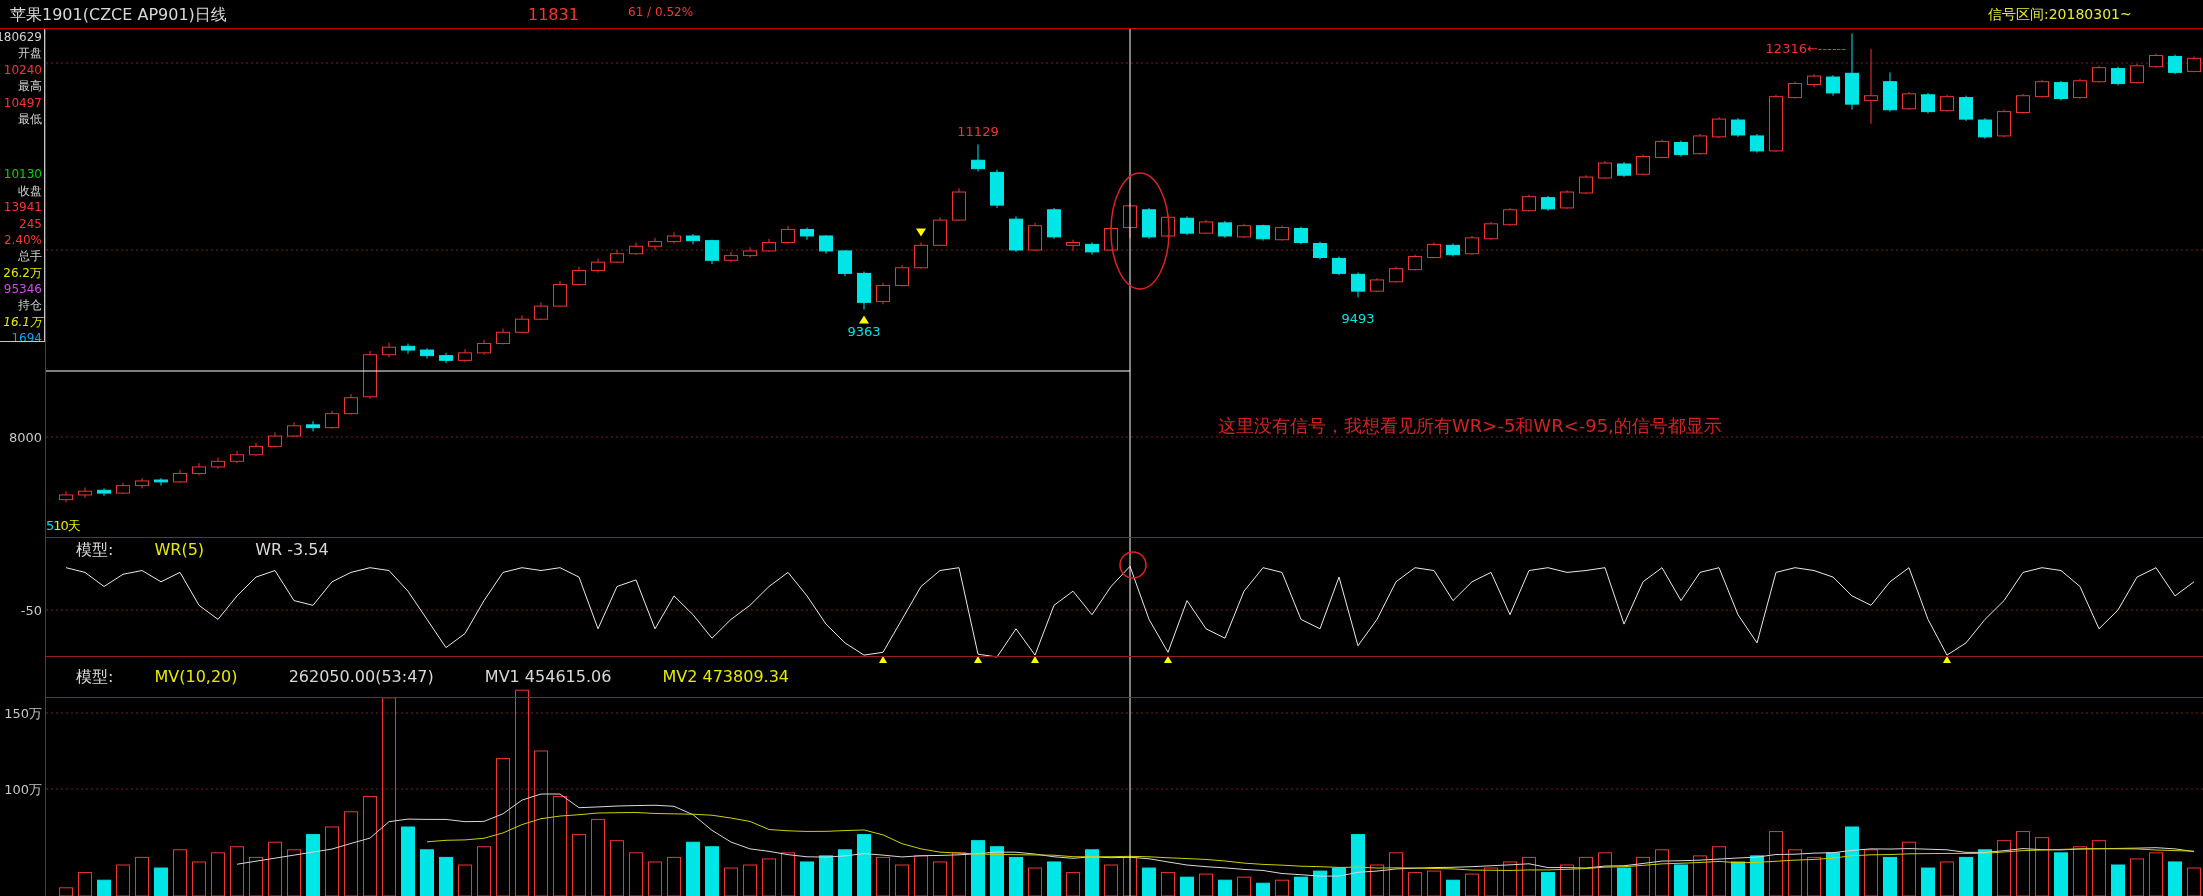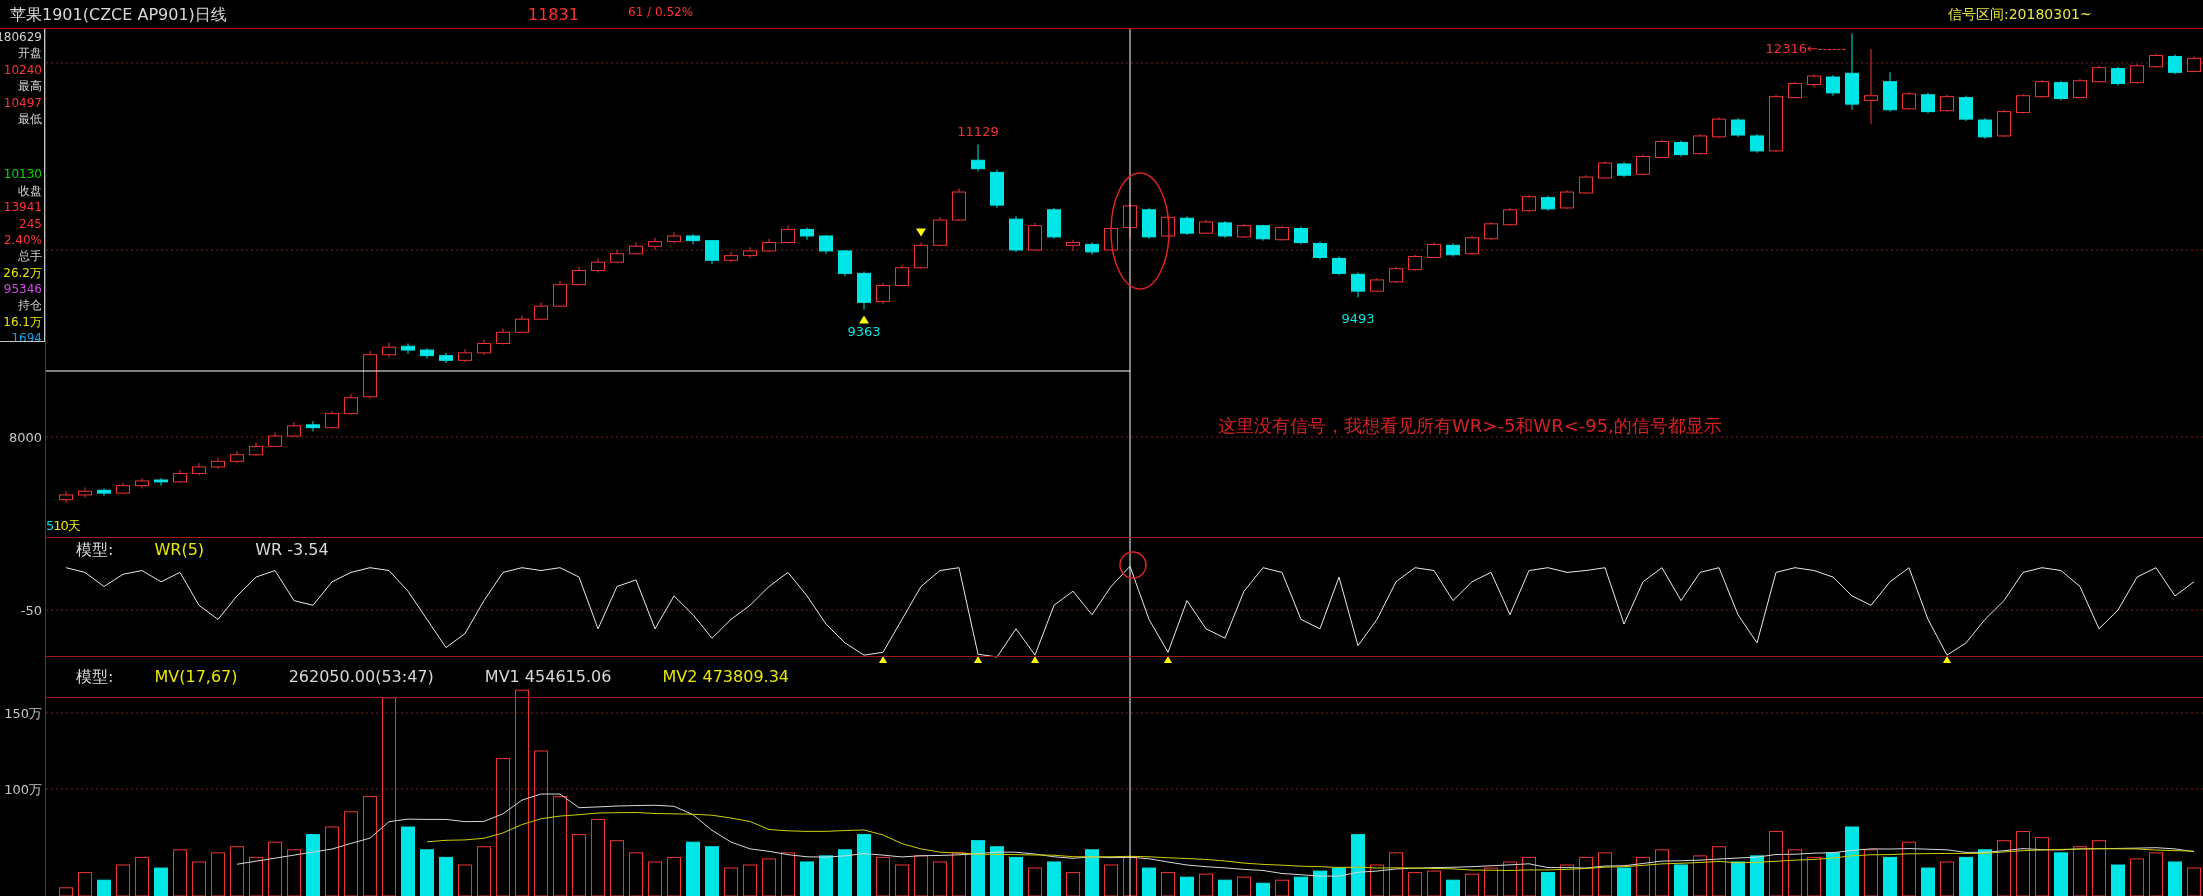--- a/index.html
+++ b/index.html
@@ -3,21 +3,21 @@
 <meta charset="utf-8">
 <style>
   html,body{margin:0;padding:0;background:#000;}
   body{width:2203px;height:896px;position:relative;overflow:hidden;
        font-family:"DejaVu Sans",sans-serif;}
   .abs{position:absolute;}
   #topbar{left:0;top:0;width:1834px;height:28px;background:#000;}
   #tb-title{left:10px;top:5px;font-size:16px;color:#d8d8d8;white-space:nowrap;}
   #tb-last{left:528px;top:5px;font-size:16px;color:#ff3232;}
   #tb-chg{left:628px;top:5px;font-size:12px;color:#ff3232;white-space:nowrap;}
-  #tb-signal{left:1948px;top:6px;font-size:14px;color:#e8e840;white-space:nowrap;}
+  #tb-signal{left:1988px;top:6px;font-size:14px;color:#e8e840;white-space:nowrap;}
   #sidebar{left:0;top:29px;width:44px;height:312px;background:#000;
            border-right:1px solid #c8c8c8;border-bottom:1px solid #c8c8c8;overflow:hidden;}
   .sb-row{height:16.4px;line-height:16.4px;font-size:12px;text-align:right;
           white-space:nowrap;direction:rtl;overflow:hidden;padding-right:2px;}
   #chart-svg{left:0;top:0;}
   #ma-legend{left:46px;top:517px;font-size:13px;white-space:nowrap;letter-spacing:-1px;}
   .hdr{font-size:16px;white-space:nowrap;}
   #wr-header{left:48px;top:540px;}
   #mv-header{left:48px;top:667px;}
   .hdr span{margin-right:18px;margin-left:28px;}
@@ -43,21 +43,21 @@
     <div class="sb-row" style="color: rgb(208, 208, 208);">最低</div>
     <div class="sb-row" style="color: rgb(0, 216, 0); margin-top: 39px;">10130</div>
     <div class="sb-row" style="color: rgb(208, 208, 208);">收盘</div>
     <div class="sb-row" style="color: rgb(255, 50, 50);">13941</div>
     <div class="sb-row" style="color: rgb(255, 50, 50);">245</div>
     <div class="sb-row" style="color: rgb(255, 50, 50);">2.40%</div>
     <div class="sb-row" style="color: rgb(208, 208, 208);">总手</div>
     <div class="sb-row" style="color: rgb(232, 232, 0);">26.2万</div>
     <div class="sb-row" style="color: #d946ef;">95346</div>
     <div class="sb-row" style="color: rgb(208, 208, 208);">持仓</div>
-    <div class="sb-row" style="color: rgb(232, 232, 0);">16.1万</div>
+    <div class="sb-row" style="color: rgb(232, 232, 0); font-style: italic;">16.1万</div>
     <div class="sb-row" style="color: #0ea5e9;">1694</div>
     <div class="sb-row" style="color: rgb(208, 208, 208);">结算</div>
     <div class="sb-row" style="color: rgb(232, 232, 0);">10292</div>
   </div>
 
 <svg id="chart-svg" class="abs" width="2203" height="896" viewBox="0 0 2203 896">
     <line x1="46" y1="63" x2="2203" y2="63" stroke="#7a1f1f" stroke-width="1" stroke-dasharray="2 3"></line>
     <line x1="46" y1="250" x2="2203" y2="250" stroke="#7a1f1f" stroke-width="1" stroke-dasharray="2 3"></line>
     <line x1="46" y1="437" x2="2203" y2="437" stroke="#7a1f1f" stroke-width="1" stroke-dasharray="2 3"></line>
     <text x="42" y="442" fill="#c8c8c8" font-size="13" text-anchor="end" font-family="&quot;DejaVu Sans&quot;,sans-serif">8000</text>
@@ -434,19 +434,19 @@
 <div id="ma-legend" class="abs"><span class="c-cyan">5</span><span class="c-yellow">10天</span></div>
 
 <div id="wr-header" class="abs hdr">
   <span class="c-white" style="margin-right:8px">模型:</span>
   <span class="c-yellow">WR(5)</span>
   <span class="c-white">WR -3.54</span>
 </div>
 
 <div id="mv-header" class="abs hdr">
   <span class="c-white" style="margin-right:8px">模型:</span>
-  <span class="c-yellow">MV(17,67)</span>
+  <span class="c-yellow">MV(10,20)</span>
   <span class="c-white">262050.00(53:47)</span>
   <span class="c-white">MV1 454615.06</span>
   <span class="c-yellow">MV2 473809.34</span>
 </div>
 
 <div id="note" class="abs">这里没有信号，我想看见所有WR&gt;-5和WR&lt;-95,的信号都显示</div>
 
 </body></html>

